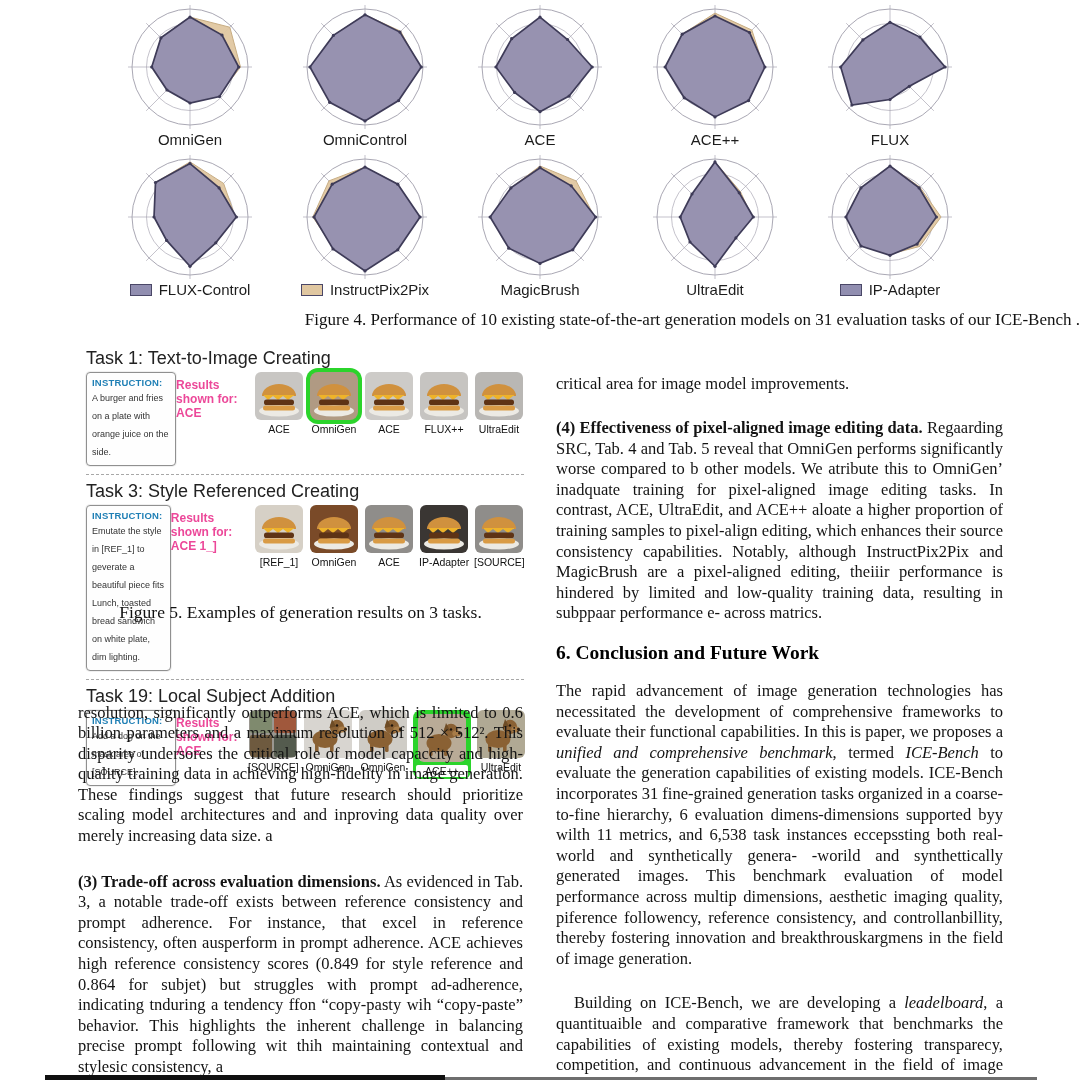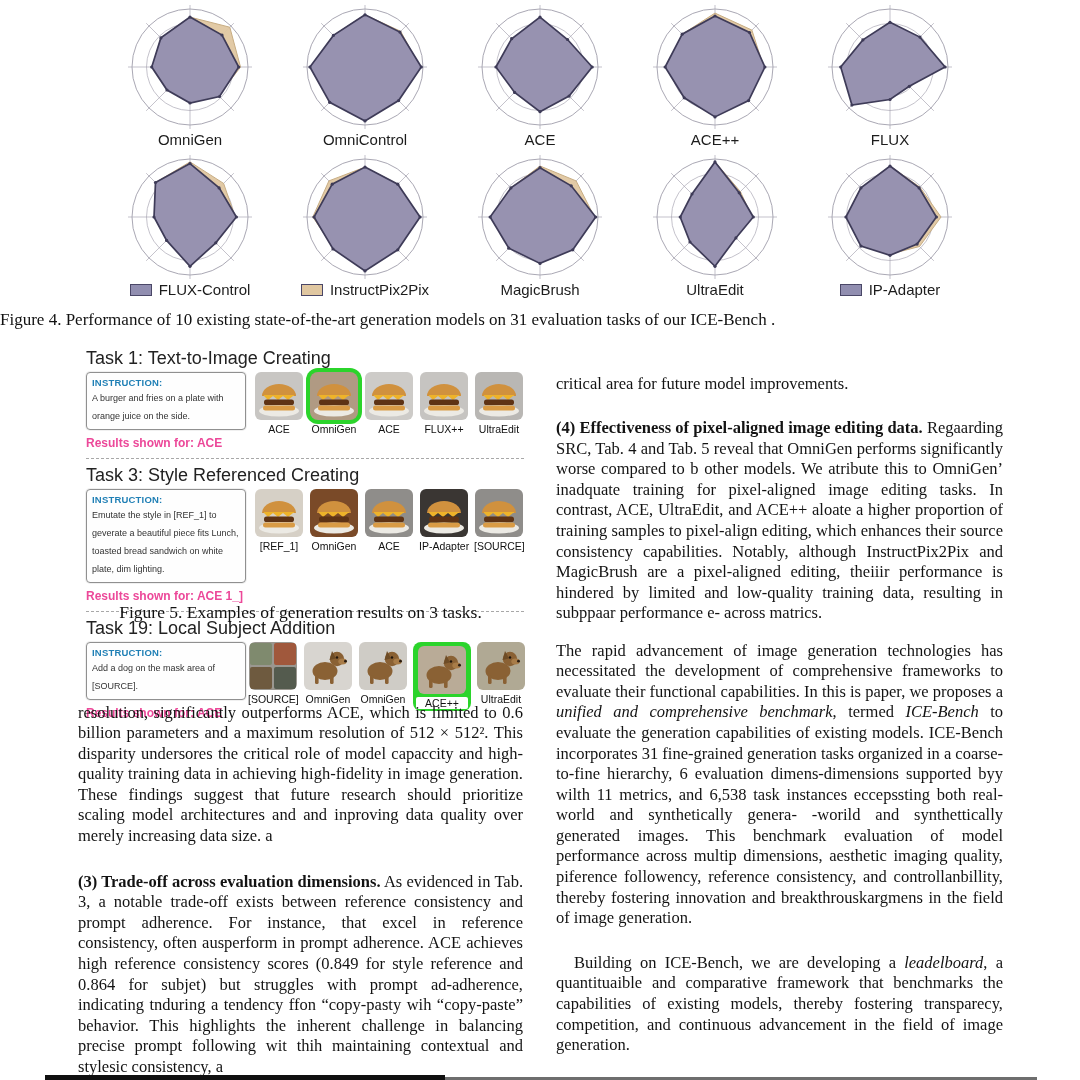--- a/index.html
+++ b/index.html
@@ -7,27 +7,27 @@
        font-family:"Liberation Serif",serif;color:#141414;}
   
   #fig4{position:absolute;left:40px;top:4px;width:1000px;}
   .chart-row{display:flex;justify-content:center;}
   .chart-row2{margin-top:6px;}
   .chart-cell{width:175px;text-align:center;}
   .radar{display:block;margin:0 auto;}
   .chart-label{font-family:"Liberation Sans",sans-serif;font-size:15px;color:#1c1c1c;
                margin-top:1px;display:flex;align-items:center;justify-content:center;gap:7px;}
   .swatch{display:inline-block;width:22px;height:12px;border:1px solid #4a4767;box-sizing:border-box;}
-  #fig4caption{position:absolute;top:310px;left:0;width:1080px;text-align:left;
+  #fig4caption{position:absolute;top:310px;left:0;width:1080px;text-align:right;
                font-size:17px;color:#111;}
   
   #fig5{position:absolute;left:86px;top:348px;width:438px;font-family:"Liberation Sans",sans-serif;}
   .task-title{font-size:18px;color:#222;margin-bottom:3px;font-weight:500;}
   .task-row{display:flex;align-items:flex-start;}
-  .task-left{width:162px;flex:0 0 162px;display:flex;flex-direction:column;}
+  .task-left{width:162px;flex:0 0 162px;display:flex;}
   .ibox{border:1px solid #909090;border-radius:4px;background:#fefefe;padding:4px 5px;width:148px;
         box-shadow:0 0 0 1px #f0f0f0;min-height:44px;box-sizing:content-box;}
   .ilabel{font-size:9.5px;font-weight:bold;color:#1f7fb5;letter-spacing:.2px;}
   .itext{font-size:9px;line-height:18px;color:#333;margin-top:1px;}
   .results{font-size:12px;color:#ec4899;margin-top:6px;font-weight:bold;}
   .thumbs{display:flex;gap:5px;flex:1;justify-content:flex-end;align-items:flex-start;}
   .thumb{width:50px;text-align:center;}
   .timg{width:48px;height:48px;border-radius:6px;margin:0 auto;overflow:hidden;position:relative;}
   .timg svg{display:block;}
   .tlabel{font-size:10.5px;color:#111;margin-top:3px;white-space:nowrap;}
@@ -597,20 +597,21 @@
   </div>
 </div>
 <div id="fig5caption">Figure 5. Examples of generation results on 3 tasks.</div>
 
 <div id="leftcol" class="coltext">
   <p><span>resolution, significantly outperforms ACE, which is limited to 0.6 billion parameters and a maximum resolution of 512 × 512². This disparity undersores the critical role of model capaccity and high-quality training data in achieving high-fidelity in image generation.  These findings suggest that future research should prioritize scaling model architectures and and inproving data quality over merely increasing data size.  a</span></p>
   <p class="pgap"><span class="lead">(3) Trade-off across evaluation dimensions.</span><span> As evidenced in Tab. 3, a notable trade-off exists between reference consistency and prompt adherence. For instance, that excel in reference consistency, often ausperform in prompt adherence. ACE achieves high reference consistency scores (0.849 for style reference and 0.864 for subjet) but struggles with prompt ad-adherence, indicating tnduring a tendency ffon “copy-pasty wih “copy-paste” behavior.  This highlights the inherent challenge in balancing precise prompt following wit thih maintaining contextual and stylesic consistency, a</span></p>
 </div>
 
 <div id="rightcol" class="coltext">
-  <p><span>critical area for future model improvements.</span></p>
+  <p><span>critical area for image model improvements.</span></p>
   <p class="mt8"><span class="lead">(4) Effectiveness of pixel-aligned image editing data.</span><span> Regaarding SRC, Tab. 4 and Tab. 5 reveal that OmniGen performs significantly worse compared to b other models. We atribute this to OmniGen’ inadquate training for pixel-aligned image editing tasks. In contrast, ACE, UltraEdit, and ACE++ aloate a higher proportion of training samples to pixel-align editing, which enhances their source consistency capabilities.  Notably, although InstructPix2Pix and MagicBrush are a pixel-aligned editing, theiiir performance is hindered by limited and low-quality training data, resulting in  subppaar performance e- across matrics.</span></p>
+  <div class="sechead">6.  Conclusion and Future Work</div>
   <p><span>The rapid advancement of image generation technologies has necessitated the development of comprehensive frameworks to evaluate their functional capabilities.  In this is paper, we proposes a </span><span class="it">unified and comprehensive benchmark</span><span>, termed </span><span class="it">ICE-Bench</span><span> to evaluate the generation capabilities of existing models. ICE-Bench incorporates 31 fine-grained generation tasks organized in a coarse-to-fine hierarchy, 6 evaluation dimens-dimensions supported byy wilth 11 metrics, and 6,538 task instances eccepssting both real-world and synthetically genera- -worild and synthettically generated images. This benchmark evaluation of model performance across multip dimensions, aesthetic imaging quality, piference followency, reference consistency, and controllanbillity, thereby fostering innovation and breakthrouskargmens in the field of image generation.</span></p>
   <p class="mt8 indent"><span>Building on ICE-Bench, we are developing a </span><span class="it">leadelboard</span><span>, a quantituaible and comparative framework that benchmarks the capabilities of existing models, thereby fostering transparecy, competition, and continuous advancement in the field of image generation.</span></p>
 </div>
 
 <div id="bbar-l"></div>
 <div id="bbar-r"></div>
 
 </body></html>

